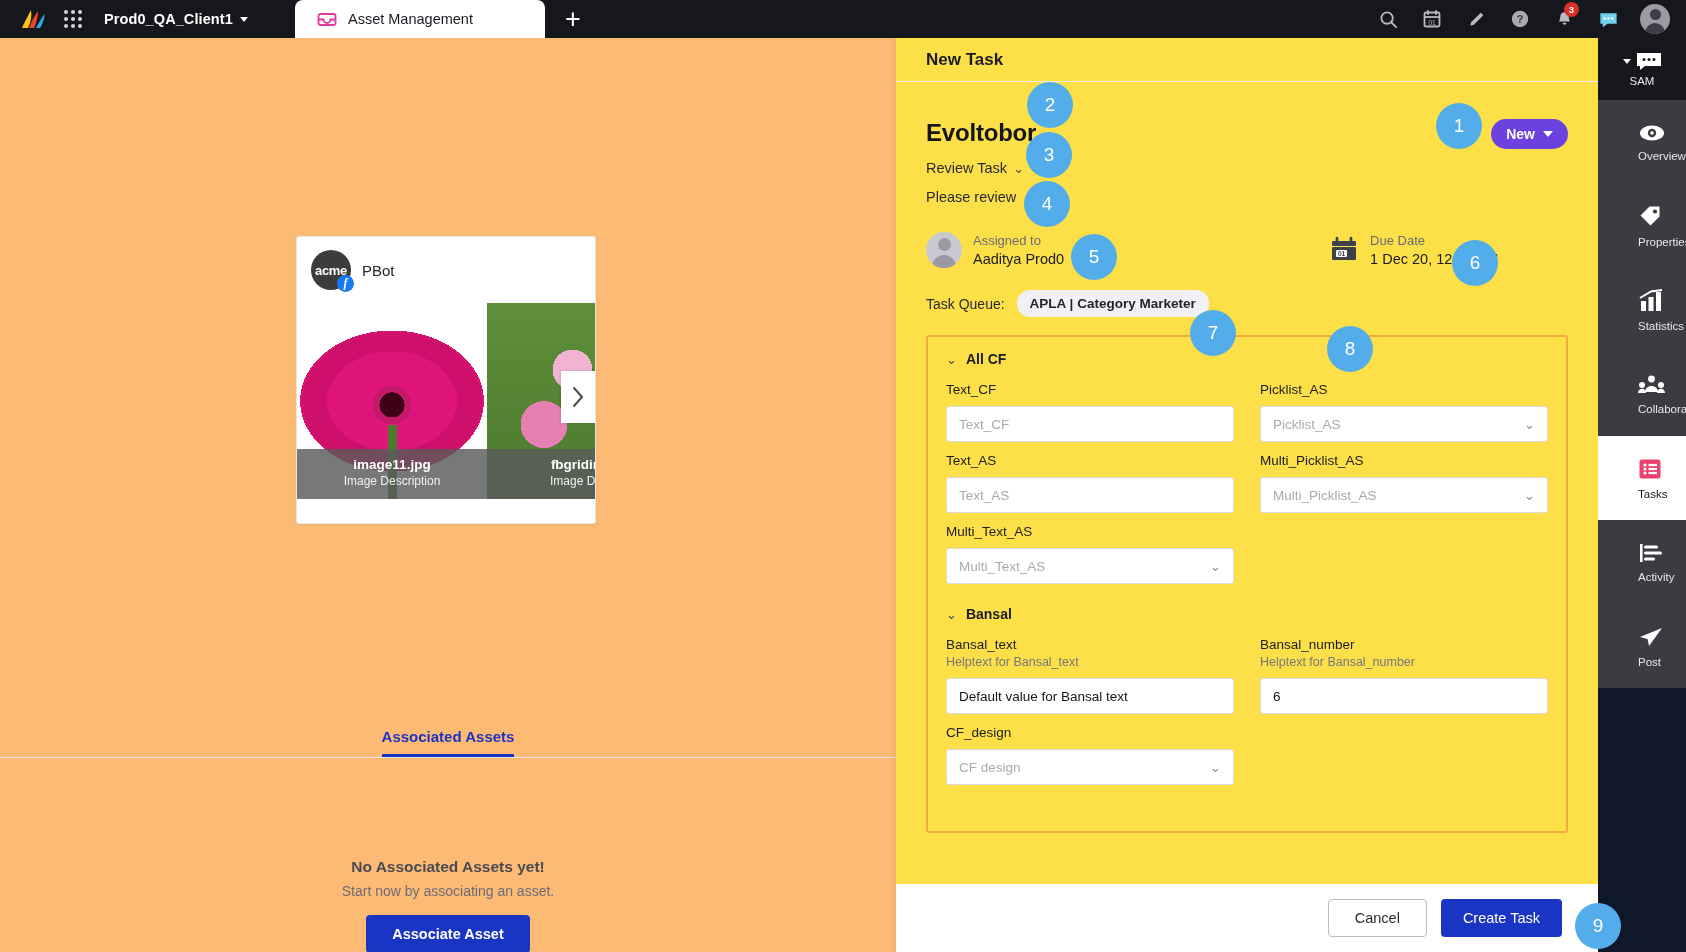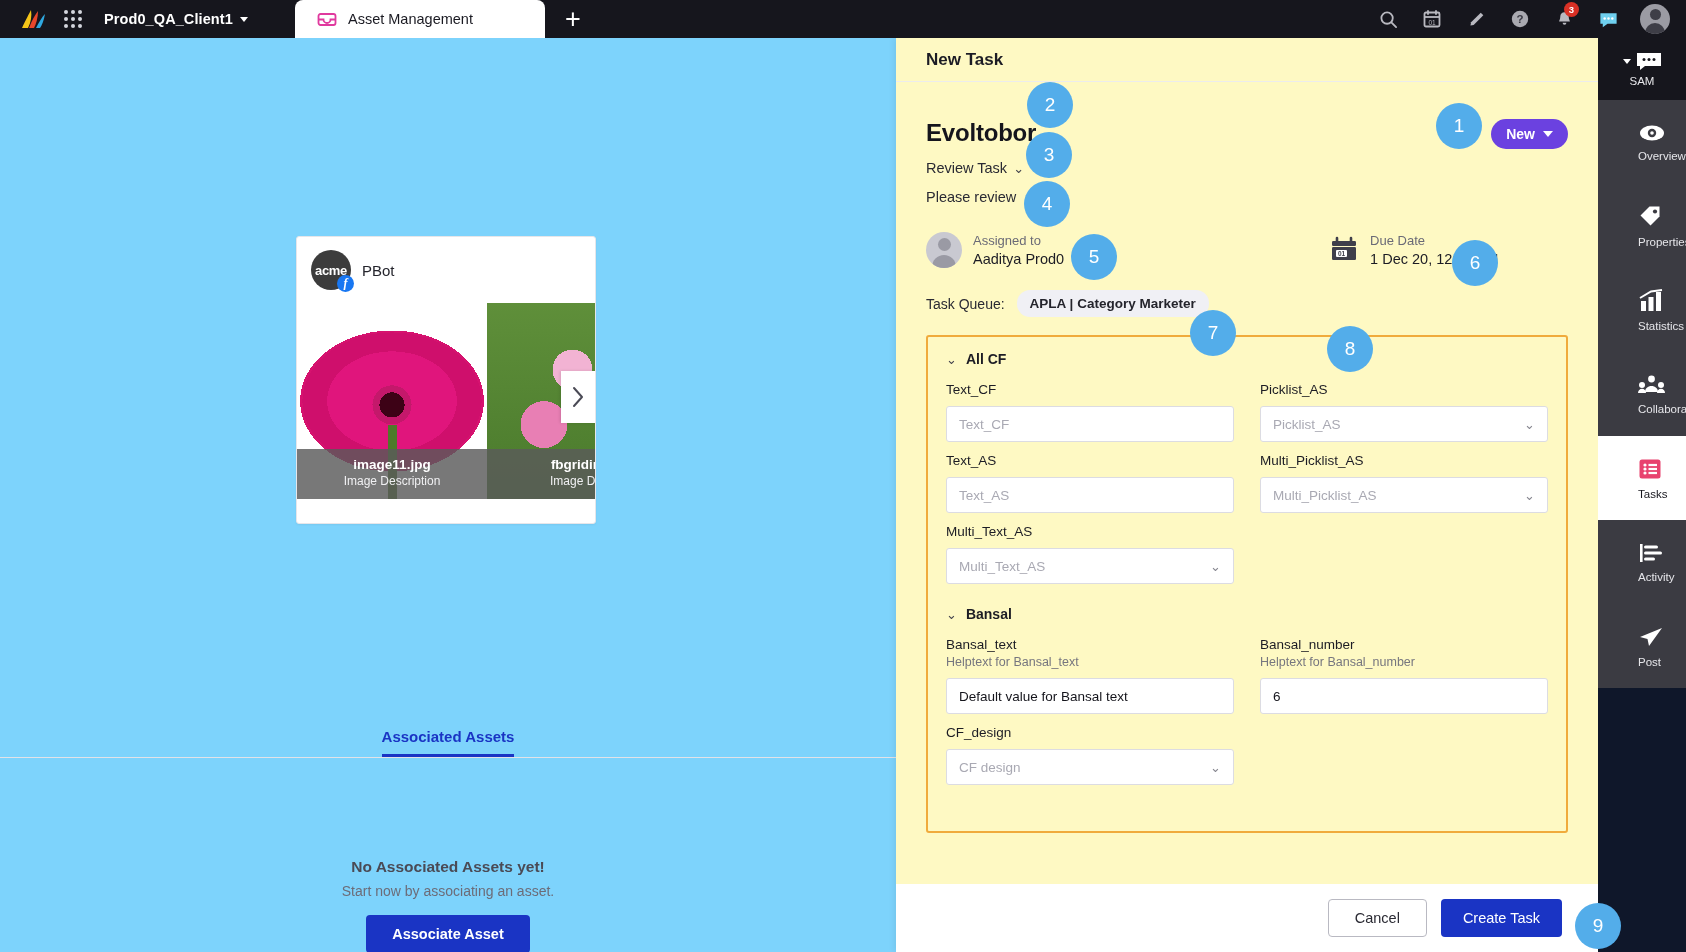--- a/index.html
+++ b/index.html
@@ -61,21 +61,21 @@
     justify-content:center; gap: 7px; padding-left: 40px; }
   .rail-item.sel { background:#ffffff; }
   .rail-lbl { font-size: 11.5px; color: #e6e6ea; }
   .rail-item.sel .rail-lbl { color: #16161d; }
   .rail-sam-row { display:flex; align-items:center; gap:5px; }
   .sam-caret { width:0;height:0;border-left:4px solid transparent;border-right:4px solid transparent;
     border-top:5px solid #ffffff; }
 
   
   .left-pane { position: absolute; left: 0; top: 38px; width: 896px; height: 914px;
-    background: #7dd3fc; }
+    background: #fdba74; }
   .asset-card {
     position: absolute; left: 296px; top: 198px; width: 300px; height: 288px;
     background: #ffffff; border: 1px solid #e6e6ea; border-radius: 3px; overflow: hidden;
     box-shadow: 0 1px 2px rgba(0,0,0,.05);
   }
   .card-head { display:flex; align-items:center; gap: 11px; padding: 13px 0 13px 14px; }
   .brand-av { width: 40px; height: 40px; border-radius: 50%; background: #3c3c3c;
     position: relative; display:flex; align-items:center; justify-content:center; }
   .brand-av span { color:#fff; font-size: 13px; font-weight: bold; letter-spacing:-.3px; }
   .fb-dot { position:absolute; right:-3px; bottom:-2px; width:17px;height:17px;border-radius:50%;
@@ -111,21 +111,21 @@
   .tab-assoc { font-size: 15px; font-weight: bold; color:#1a34c4; padding-bottom: 9px;
     border-bottom: 3px solid #1a34c4; }
   .empty-wrap { position:absolute; left:0; top: 820px; width: 896px; text-align:center; }
   .empty-t { font-size: 15.5px; font-weight: bold; color:#4a4a55; }
   .empty-s { font-size: 14px; color:#6c6c78; margin-top: 7px; }
   .btn-assoc { margin-top: 16px; display:inline-block; background:#1a34c4; color:#fff;
     font-size: 14.5px; font-weight: bold; padding: 11px 26px; border-radius: 4px; border: none; }
 
   
   .panel { position: absolute; left: 896px; top: 38px; width: 702px; height: 914px;
-    background:#fef9c3; box-shadow: -2px 0 6px rgba(0,0,0,.07); }
+    background:#fde047; box-shadow: -2px 0 6px rgba(0,0,0,.07); }
   .panel-hdr { height: 44px; border-bottom: 1px solid #ececed; display:flex; align-items:center;
     padding-left: 30px; }
   .panel-hdr h1 { font-size: 17px; font-weight: bold; color:#1c1c24; }
   .panel-body { padding: 0 30px; }
   .task-title-row { display:flex; align-items:flex-start; justify-content:space-between;
     padding-top: 37px; }
   .task-title { font-size: 24px; font-weight: bold; color:#15151c; letter-spacing:-.2px; }
   .btn-new { background:#6b41e0; color:#fff; font-size: 14px; font-weight:bold;
     border:none; border-radius: 16px; padding: 7px 15px; display:flex; align-items:center; gap:8px; }
   .chev-w { width:0;height:0;border-left:5px solid transparent;border-right:5px solid transparent;

